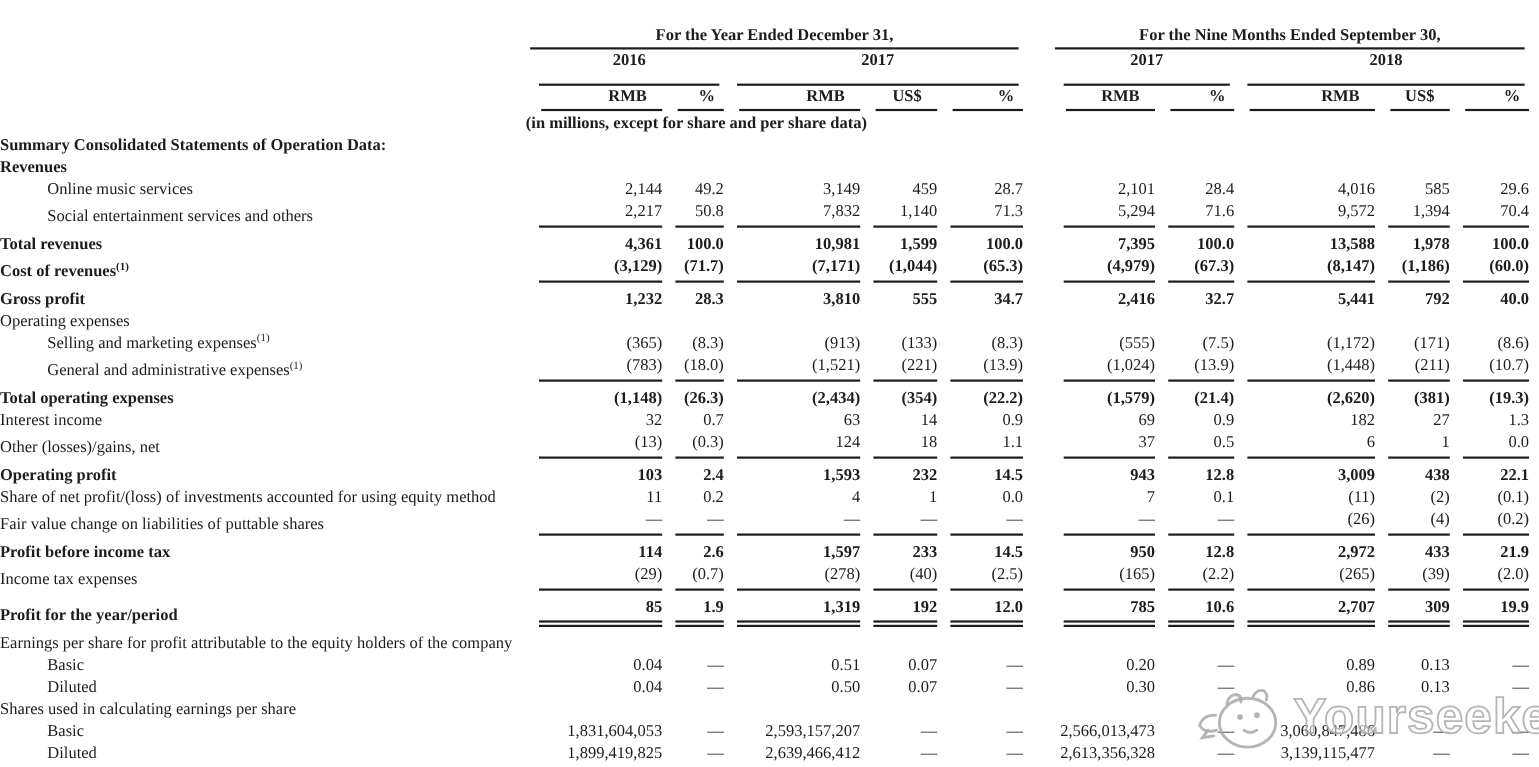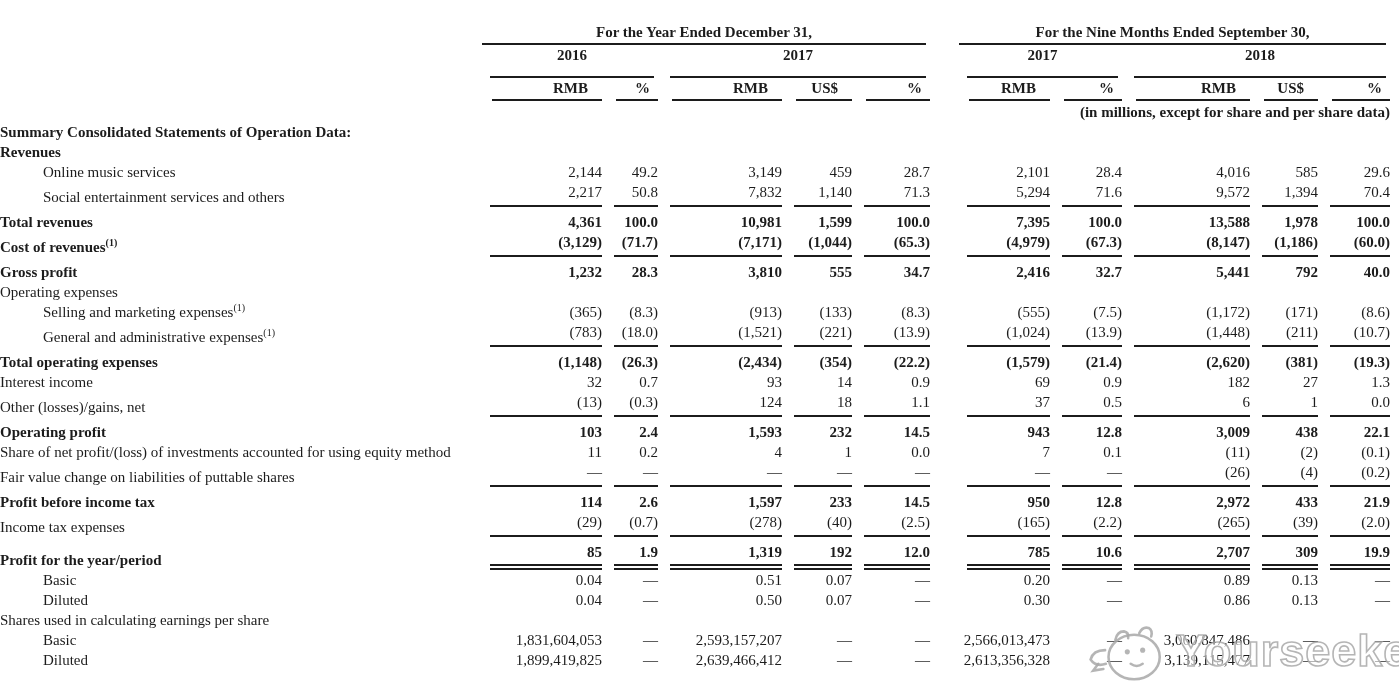--- a/index.html
+++ b/index.html
@@ -23,21 +23,21 @@
   col.w-pad{width:9px;}
 
   
   .grp{font-weight:bold;text-align:center;border-bottom:2px solid var(--line);
        padding-bottom:1px;margin:0 4px;}
   .yl{font-weight:bold;text-align:center;border-bottom:2px solid var(--line);
       padding-bottom:11px;margin:0 4px 0 12px;}
   .cl{font-weight:bold;text-align:right;border-bottom:2px solid var(--line);
       padding-bottom:1px;margin-left:14px;padding-right:14px;}
   .cl.pcthead{padding-right:8px;}
-  .note{font-weight:bold;text-align:right;padding-top:1px;}
+  .note{font-weight:bold;text-align:left;padding-top:1px;}
 
   
   td.lbl{text-align:left;vertical-align:bottom;white-space:normal;
          padding-left:25px;text-indent:-25px;line-height:20px;}
   td.lbl.ind1{padding-left:43px;text-indent:0;}
   tr.b td{font-weight:bold;}
   td.num{text-align:right;}
   .rl{border-bottom:2px solid var(--line);padding-bottom:3px;margin-left:12px;}
   .rl.dbl{border-bottom:6px double var(--line);padding-bottom:2px;}
   tr.gt td{padding-top:5px;}
@@ -373,21 +373,21 @@
           <td class="num">(21.4)</td>
           <td class="num">(2,620)</td>
           <td class="num">(381)</td>
           <td class="num">(19.3)</td>
           <td></td>
         </tr>
         <tr>
           <td class="lbl"><span>Interest income</span></td>
           <td class="num">32</td>
           <td class="num">0.7</td>
-          <td class="num">93</td>
+          <td class="num">63</td>
           <td class="num">14</td>
           <td class="num">0.9</td>
           <td></td>
           <td class="num">69</td>
           <td class="num">0.9</td>
           <td class="num">182</td>
           <td class="num">27</td>
           <td class="num">1.3</td>
           <td></td>
         </tr>
@@ -567,20 +567,35 @@
           </td>
           <td class="num">
             <div class="rl dbl">2,707</div>
           </td>
           <td class="num">
             <div class="rl dbl">309</div>
           </td>
           <td class="num">
             <div class="rl dbl">19.9</div>
           </td>
+          <td></td>
+        </tr>
+        <tr class="gt">
+          <td class="lbl"><span>Earnings per share for profit attributable to the equity holders of the company</span></td>
+          <td class="num"></td>
+          <td class="num"></td>
+          <td class="num"></td>
+          <td class="num"></td>
+          <td class="num"></td>
+          <td></td>
+          <td class="num"></td>
+          <td class="num"></td>
+          <td class="num"></td>
+          <td class="num"></td>
+          <td class="num"></td>
           <td></td>
         </tr>
         <tr>
           <td class="lbl ind1"><span>Basic</span></td>
           <td class="num">0.04</td>
           <td class="num">—</td>
           <td class="num">0.51</td>
           <td class="num">0.07</td>
           <td class="num">—</td>
           <td></td>

